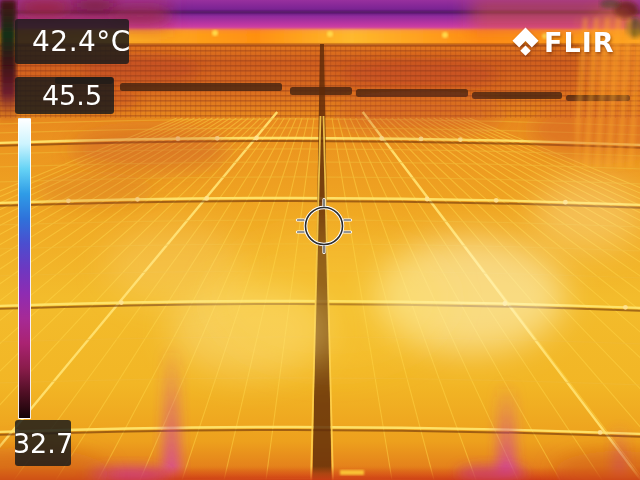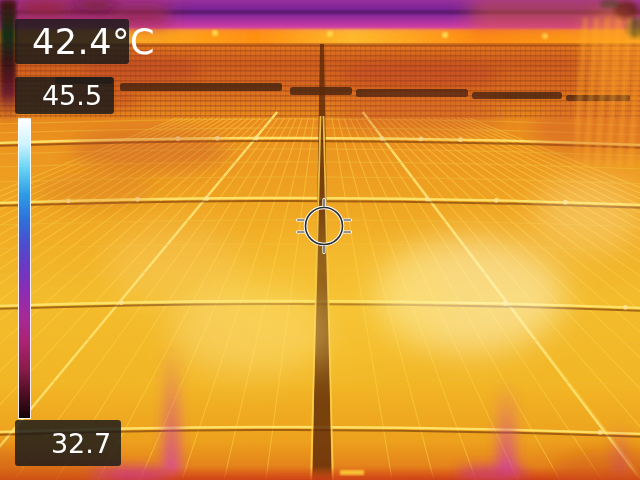--- a/index.html
+++ b/index.html
@@ -7,24 +7,24 @@
     position:relative;width:640px;height:480px;overflow:hidden;
     font-family:"DejaVu Sans","Liberation Sans",sans-serif;
     background:#e8921e;
   }
   .stage svg.scene{position:absolute;left:0;top:0;}
   .hud-box{
     position:absolute;background:var(--label-bg,rgba(26,26,26,0.84));
     color:var(--label-fg,#fff);border-radius:3px;
     display:flex;align-items:center;
   }
-  .spot-label{left:15px;top:19px;width:114px;height:45px;gap:8px;padding-left:9px;box-sizing:border-box;font-size:35px;}
+  .spot-label{left:15px;top:19px;width:114px;height:45px;gap:8px;padding-left:9px;box-sizing:border-box;font-size:28px;}
   .spot-label .val{letter-spacing:0.5px;}
   .scale-max{left:15px;top:77px;width:84px;height:37px;justify-content:center;font-size:27px;padding-left:15px;}
-  .scale-min{left:15px;top:420px;width:80px;height:46px;justify-content:center;font-size:27px;padding-left:26px;}
+  .scale-min{left:15px;top:420px;width:56px;height:46px;justify-content:center;font-size:27px;}
   .scale-bar{
     position:absolute;left:18px;top:118px;width:11px;height:299px;
     border:1px solid rgba(255,255,255,0.92);border-radius:1px;
   }
   .flir-logo{
     position:absolute;left:512px;top:27px;height:30px;
     display:flex;align-items:center;gap:5px;color:#fff;
   }
   .flir-logo .word{
     font-size:27px;font-weight:bold;letter-spacing:1px;
@@ -282,20 +282,29 @@
         <line x1="17.4" y1="10.5" x2="20.5" y2="10.5"></line>
       </g>
     </svg>
     <span class="val">42.4°C</span>
   </div>
 
   <div class="hud-box scale-max">45.5</div>
   <div class="scale-bar" style="background: linear-gradient(rgb(255, 255, 255), rgb(205, 244, 254), rgb(102, 211, 245), rgb(47, 156, 230), rgb(47, 114, 218), rgb(75, 78, 207), rgb(109, 56, 193), rgb(142, 44, 178), rgb(166, 42, 150), rgb(170, 35, 114), rgb(138, 28, 75), rgb(79, 15, 36), rgb(21, 4, 6));"></div>
   <div class="hud-box scale-min">32.7</div>
 
+  <div class="flir-logo">
+    <svg width="27" height="30" viewBox="0 0 30 32">
+      <g fill="#fff" style="filter:drop-shadow(1px 2px 1.5px rgba(80,20,0,0.4))">
+        <path d="M15 0 L29.5 14.5 L22 22 L15 14.8 L8 22 L0.5 14.5 Z"></path>
+        <path d="M15 19.8 L20.8 25.6 L15 31.4 L9.2 25.6 Z"></path>
+      </g>
+    </svg>
+    <span class="word">FLIR</span>
+  </div>
 
   <svg class="reticle" viewBox="0 0 64 64">
     <g fill="none" stroke-linecap="round">
       <circle cx="32" cy="32" r="18.5" stroke="#ffffff" stroke-width="3.6"></circle>
       <g stroke="#ffffff" stroke-width="3.2">
         <line x1="32" y1="5.5" x2="32" y2="12"></line>
         <line x1="32" y1="52" x2="32" y2="58.5"></line>
         <line x1="5.5" y1="26" x2="12" y2="26"></line>
         <line x1="5.5" y1="38" x2="12" y2="38"></line>
         <line x1="52" y1="26" x2="58.5" y2="26"></line>

